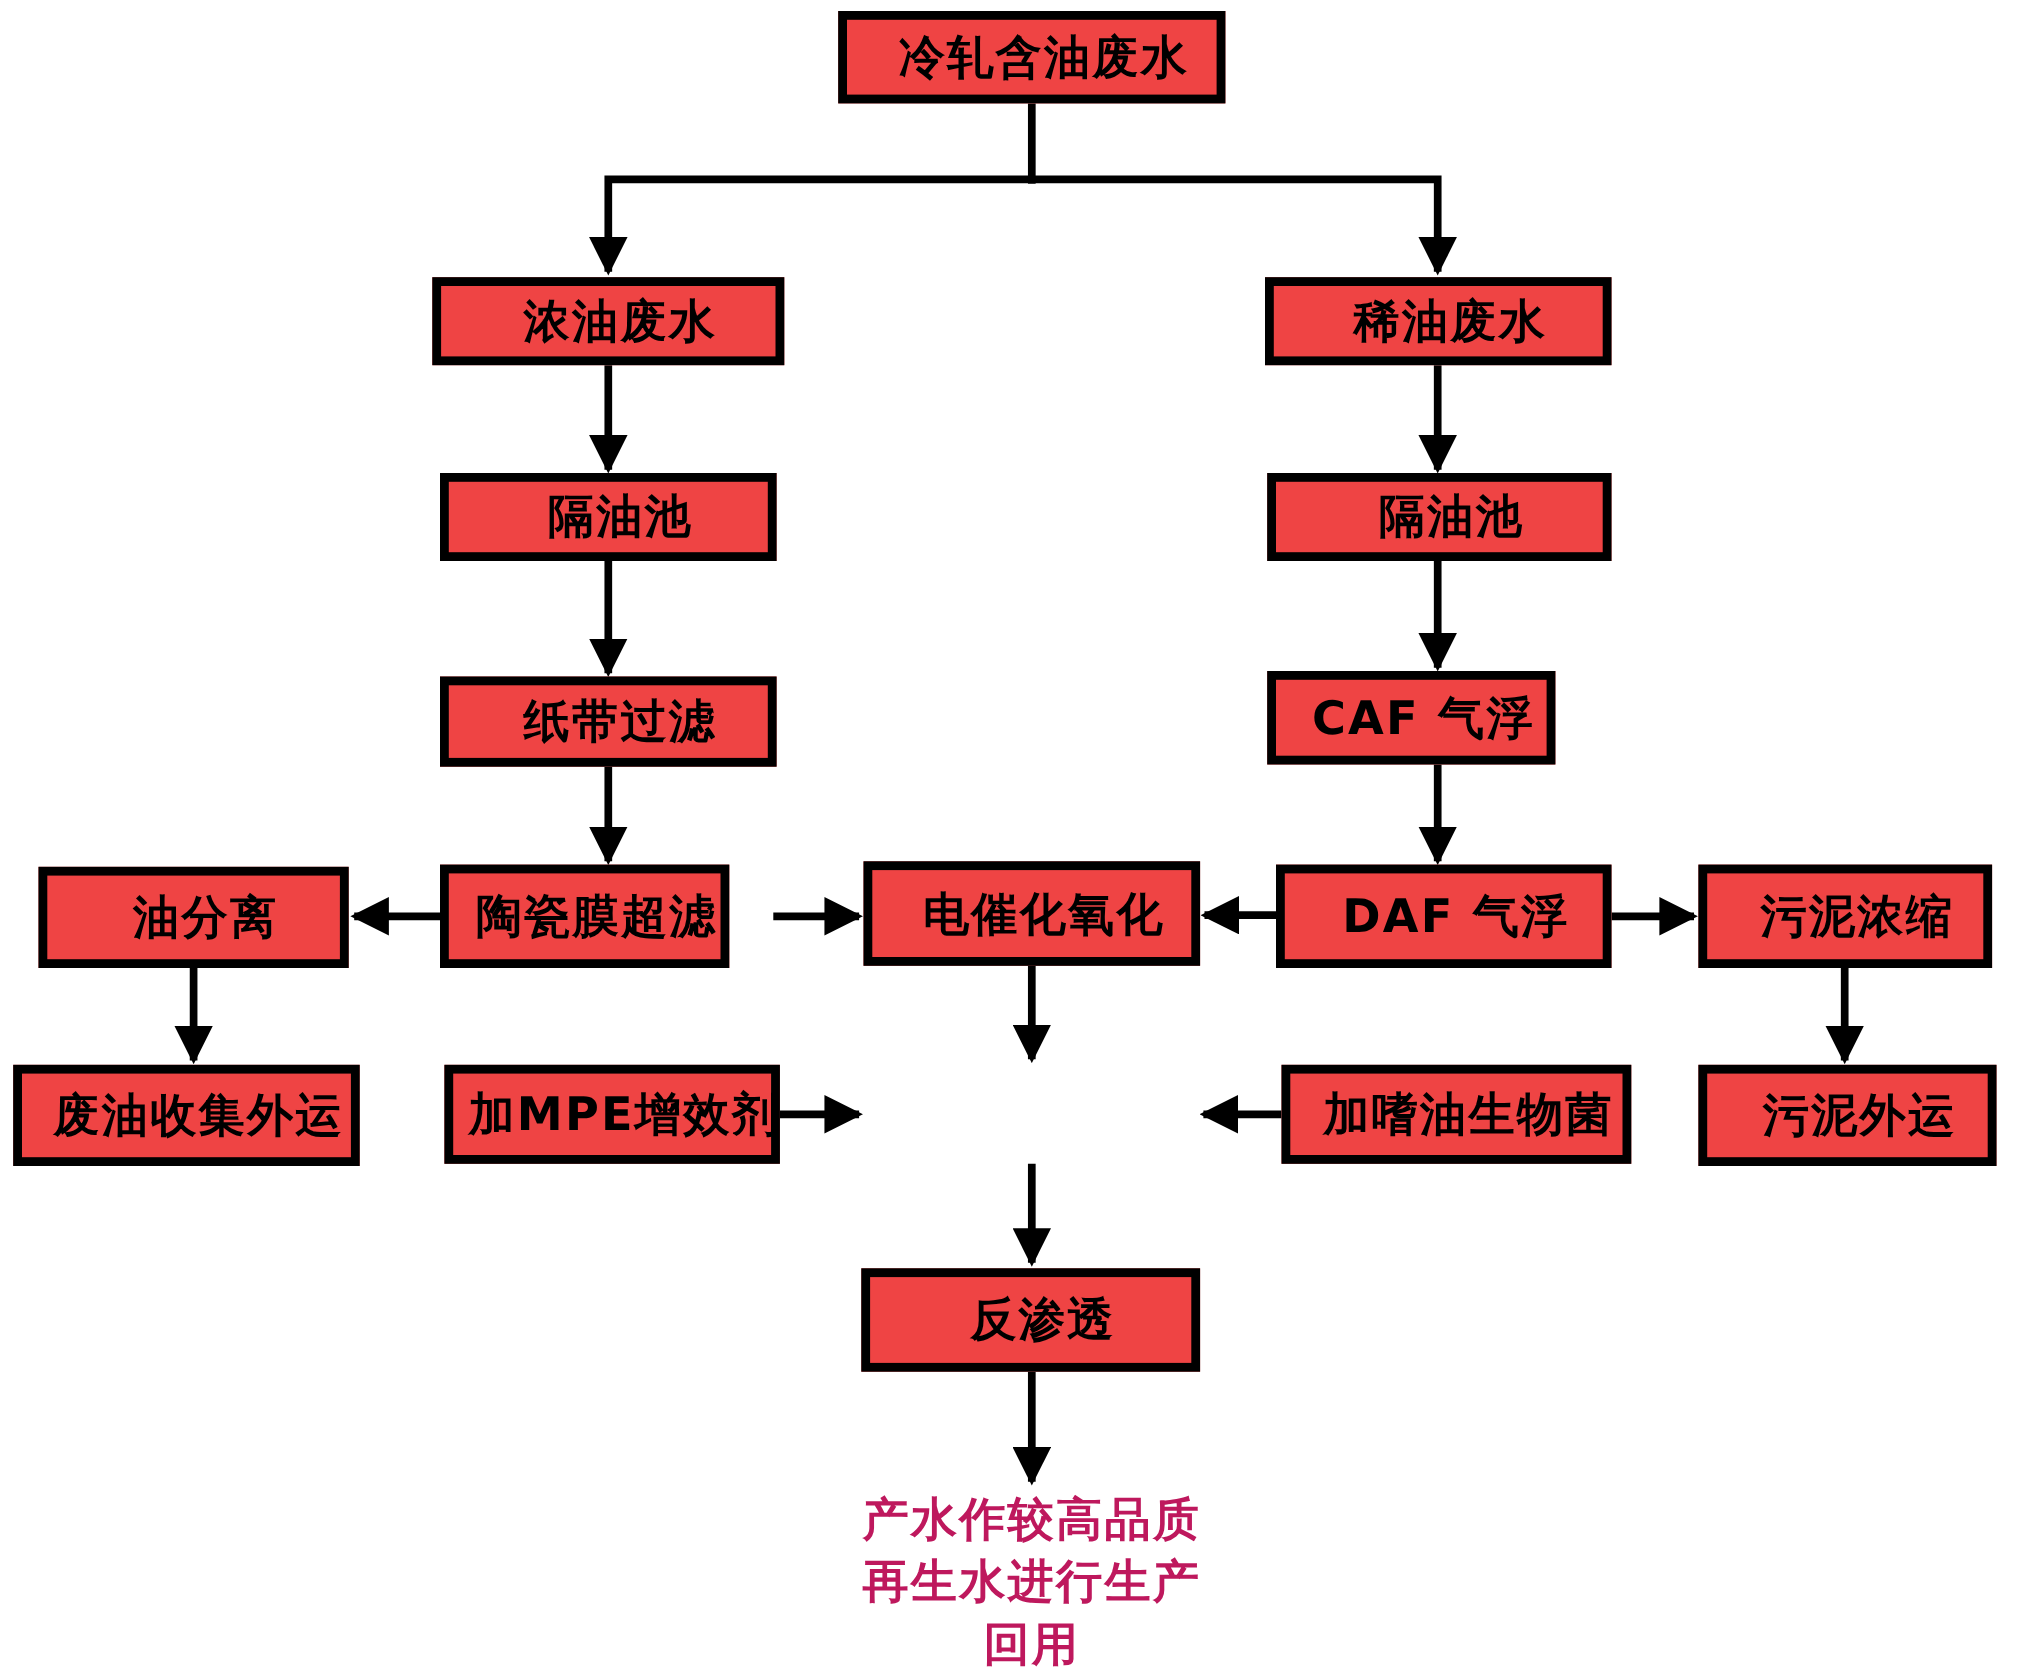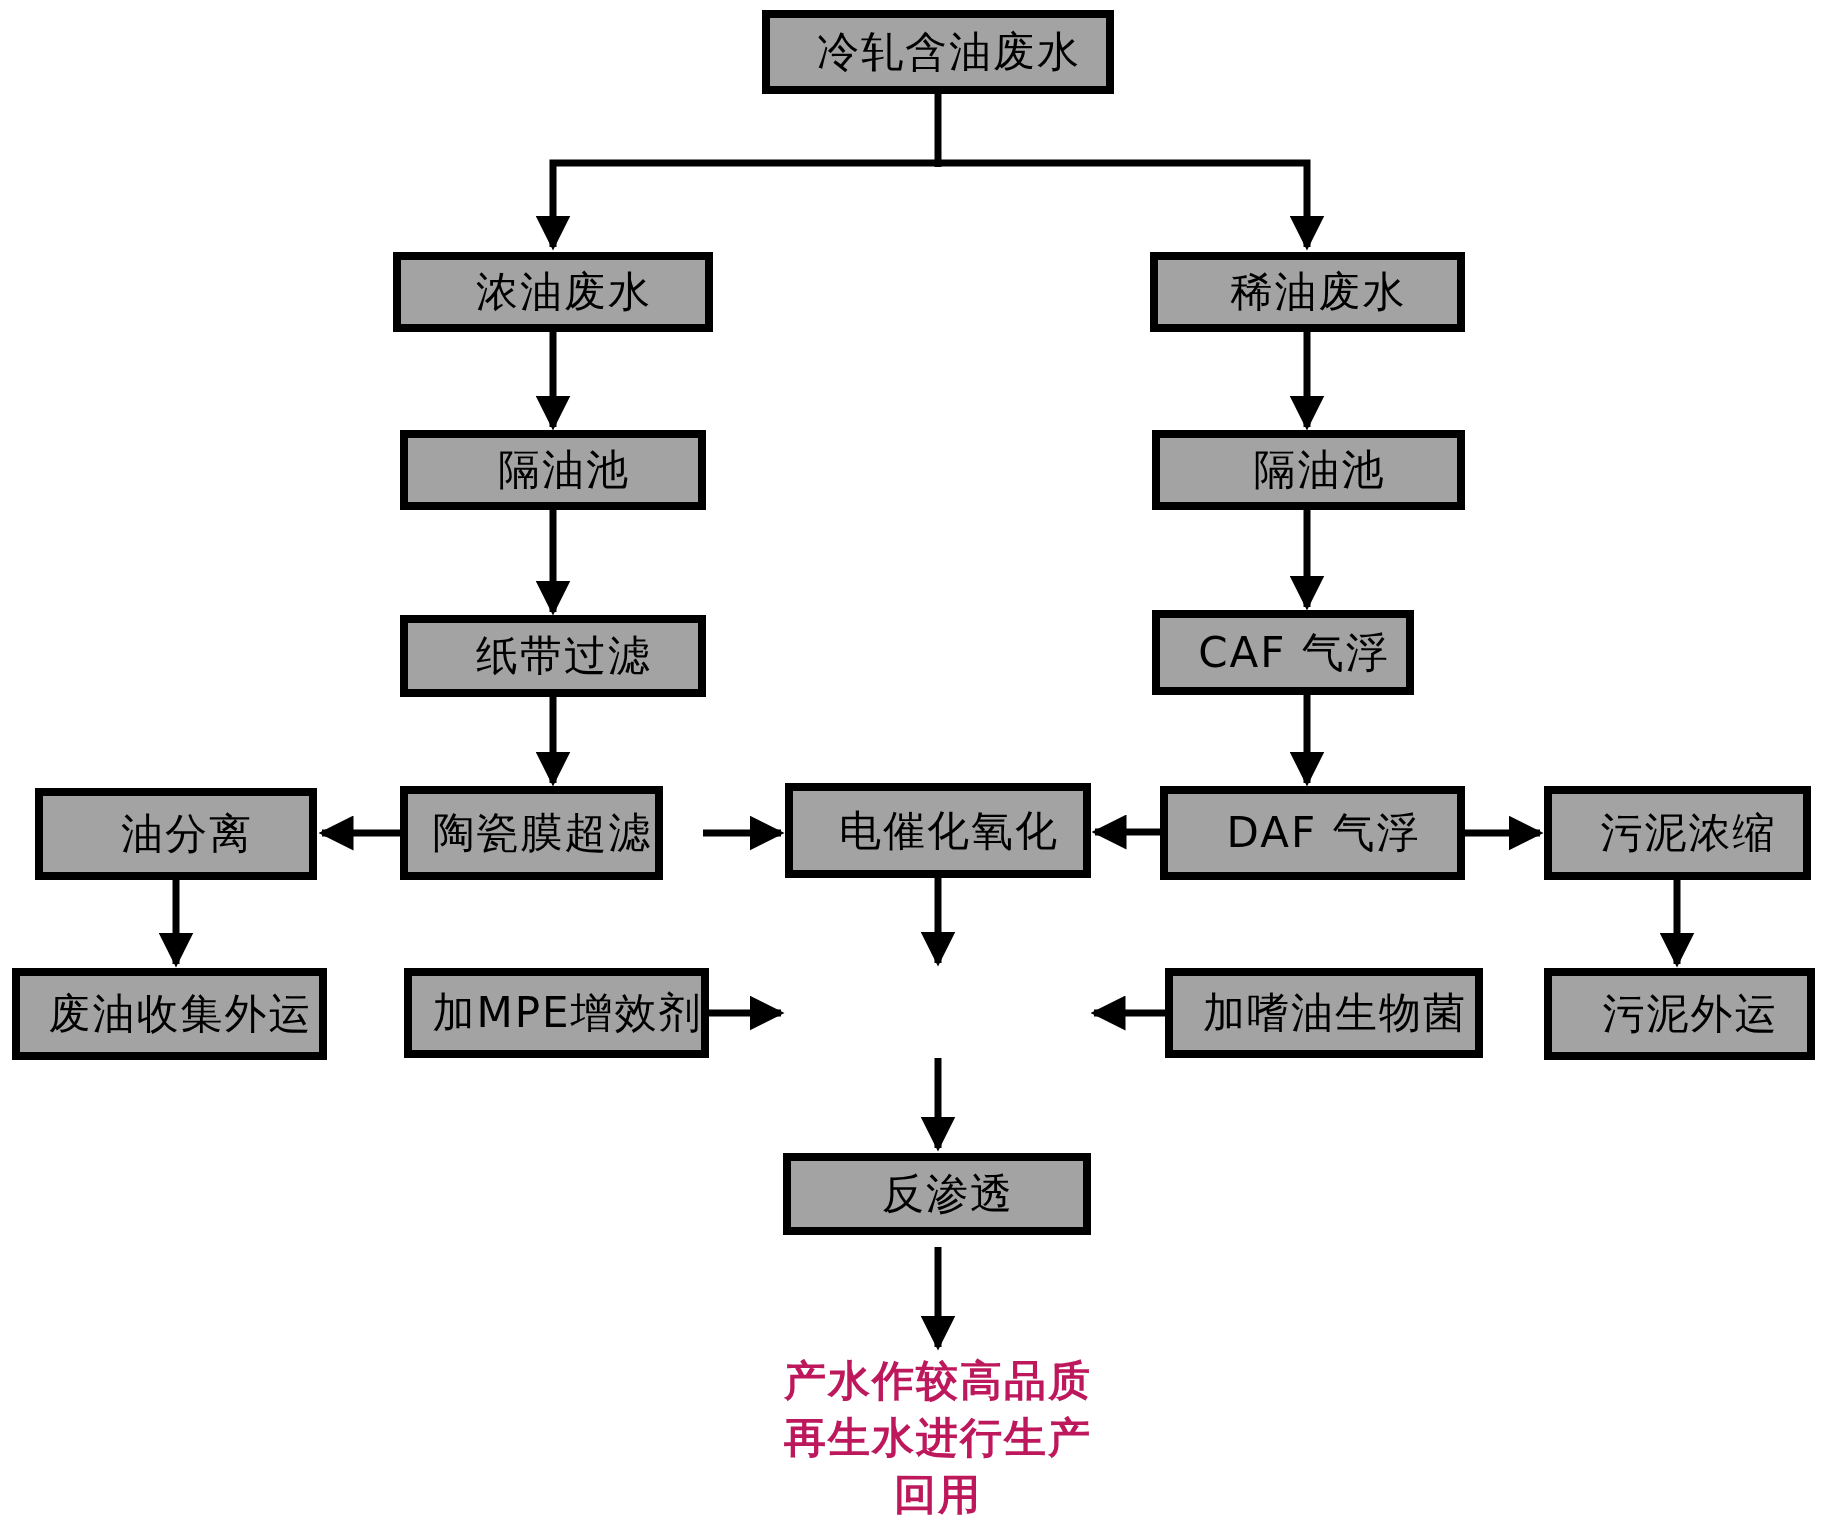--- a/index.html
+++ b/index.html
@@ -8,25 +8,25 @@
     width: 1839px;
     height: 1527px;
     background: #ffffff;
     font-family: "DejaVu Sans", "Liberation Sans", sans-serif;
     overflow: hidden;
   }
   .node {
     position: absolute;
     box-sizing: border-box;
     border: 8px solid #000000;
-    background: #a3a3a3;
+    background: #ef4444;
     display: flex;
     align-items: center;
     justify-content: center;
-    font-weight: normal;
+    font-weight: bold;
     font-size: 42px;
     color: #000000;
     letter-spacing: 2px;
     white-space: nowrap;
     z-index: 2;
     padding-left: 22px;
   }
   #edge-layer {
     position: absolute;
     left: 0; top: 0;
@@ -107,21 +107,21 @@
   <div class="node" style="left:400px; top:786px; width:263px; height:94px">陶瓷膜超滤</div>
   <div class="node" style="left:785px; top:783px; width:306px; height:95px">电催化氧化</div>
   <div class="node" style="left:1160px; top:786px; width:305px; height:94px">DAF 气浮</div>
   <div class="node" style="left:1544px; top:786px; width:267px; height:94px">污泥浓缩</div>
 
   <div class="node" style="left:12px;  top:968px; width:315px; height:92px">废油收集外运</div>
   <div class="node" style="left:404px; top:968px; width:305px; height:90px">加MPE增效剂</div>
   <div class="node" style="left:1165px; top:968px; width:318px; height:90px">加嗜油生物菌</div>
   <div class="node" style="left:1544px; top:968px; width:271px; height:92px">污泥外运</div>
 
-  <div class="node" style="left:783px; top:1153px; width:308px; height:82px">反渗透</div>
+  <div class="node" style="left:783px; top:1153px; width:308px; height:94px">反渗透</div>
 
   <div class="outcome">
     <div>产水作较高品质</div>
     <div>再生水进行生产</div>
     <div>回用</div>
   </div>
 
 </div>
 
 </body></html>

